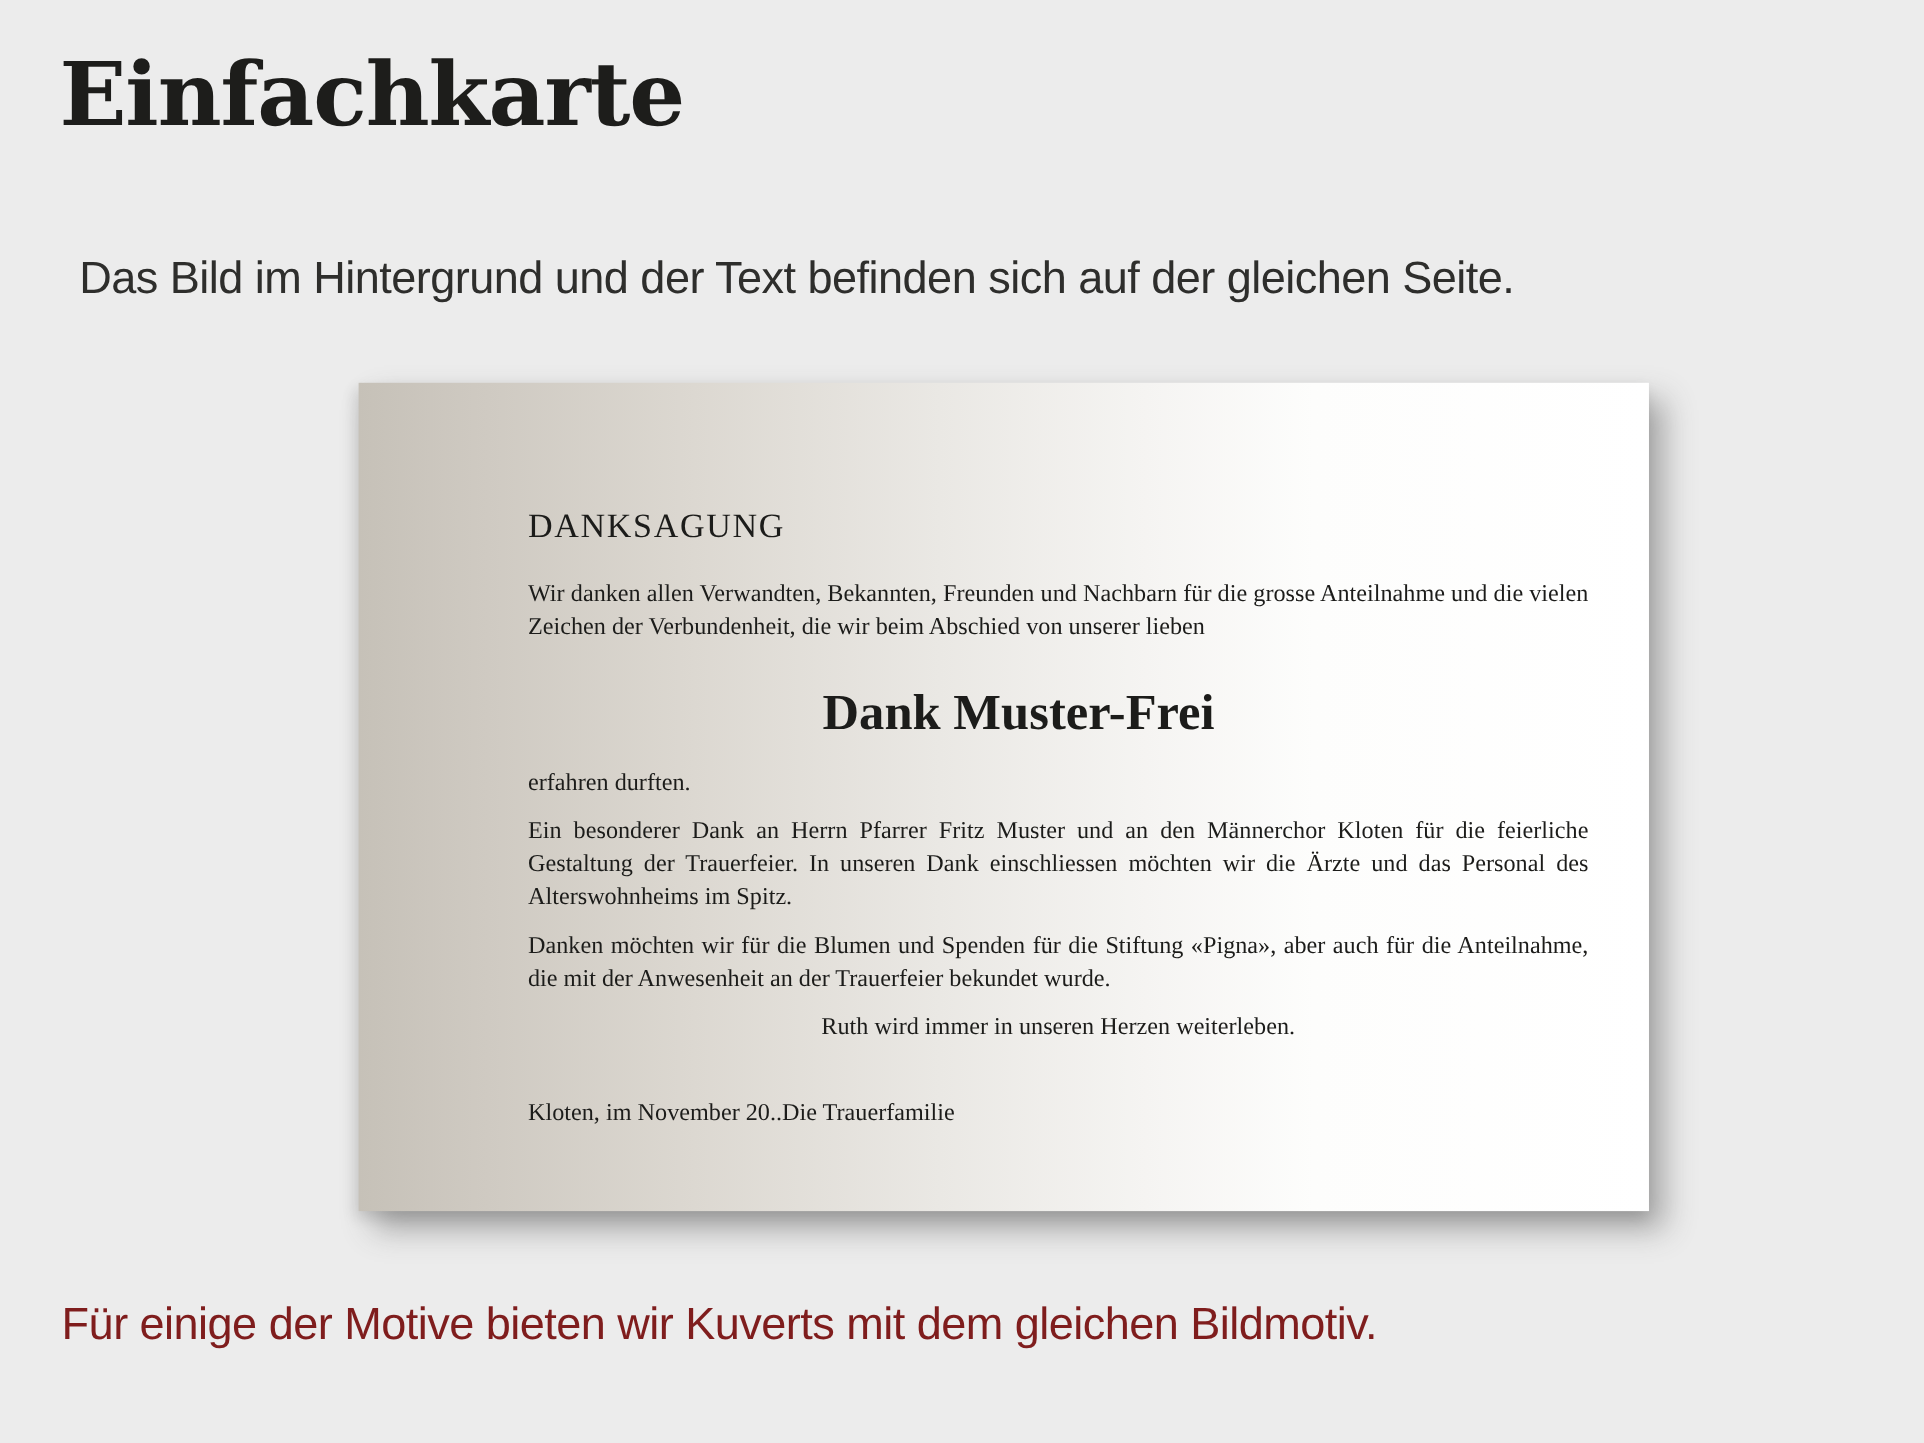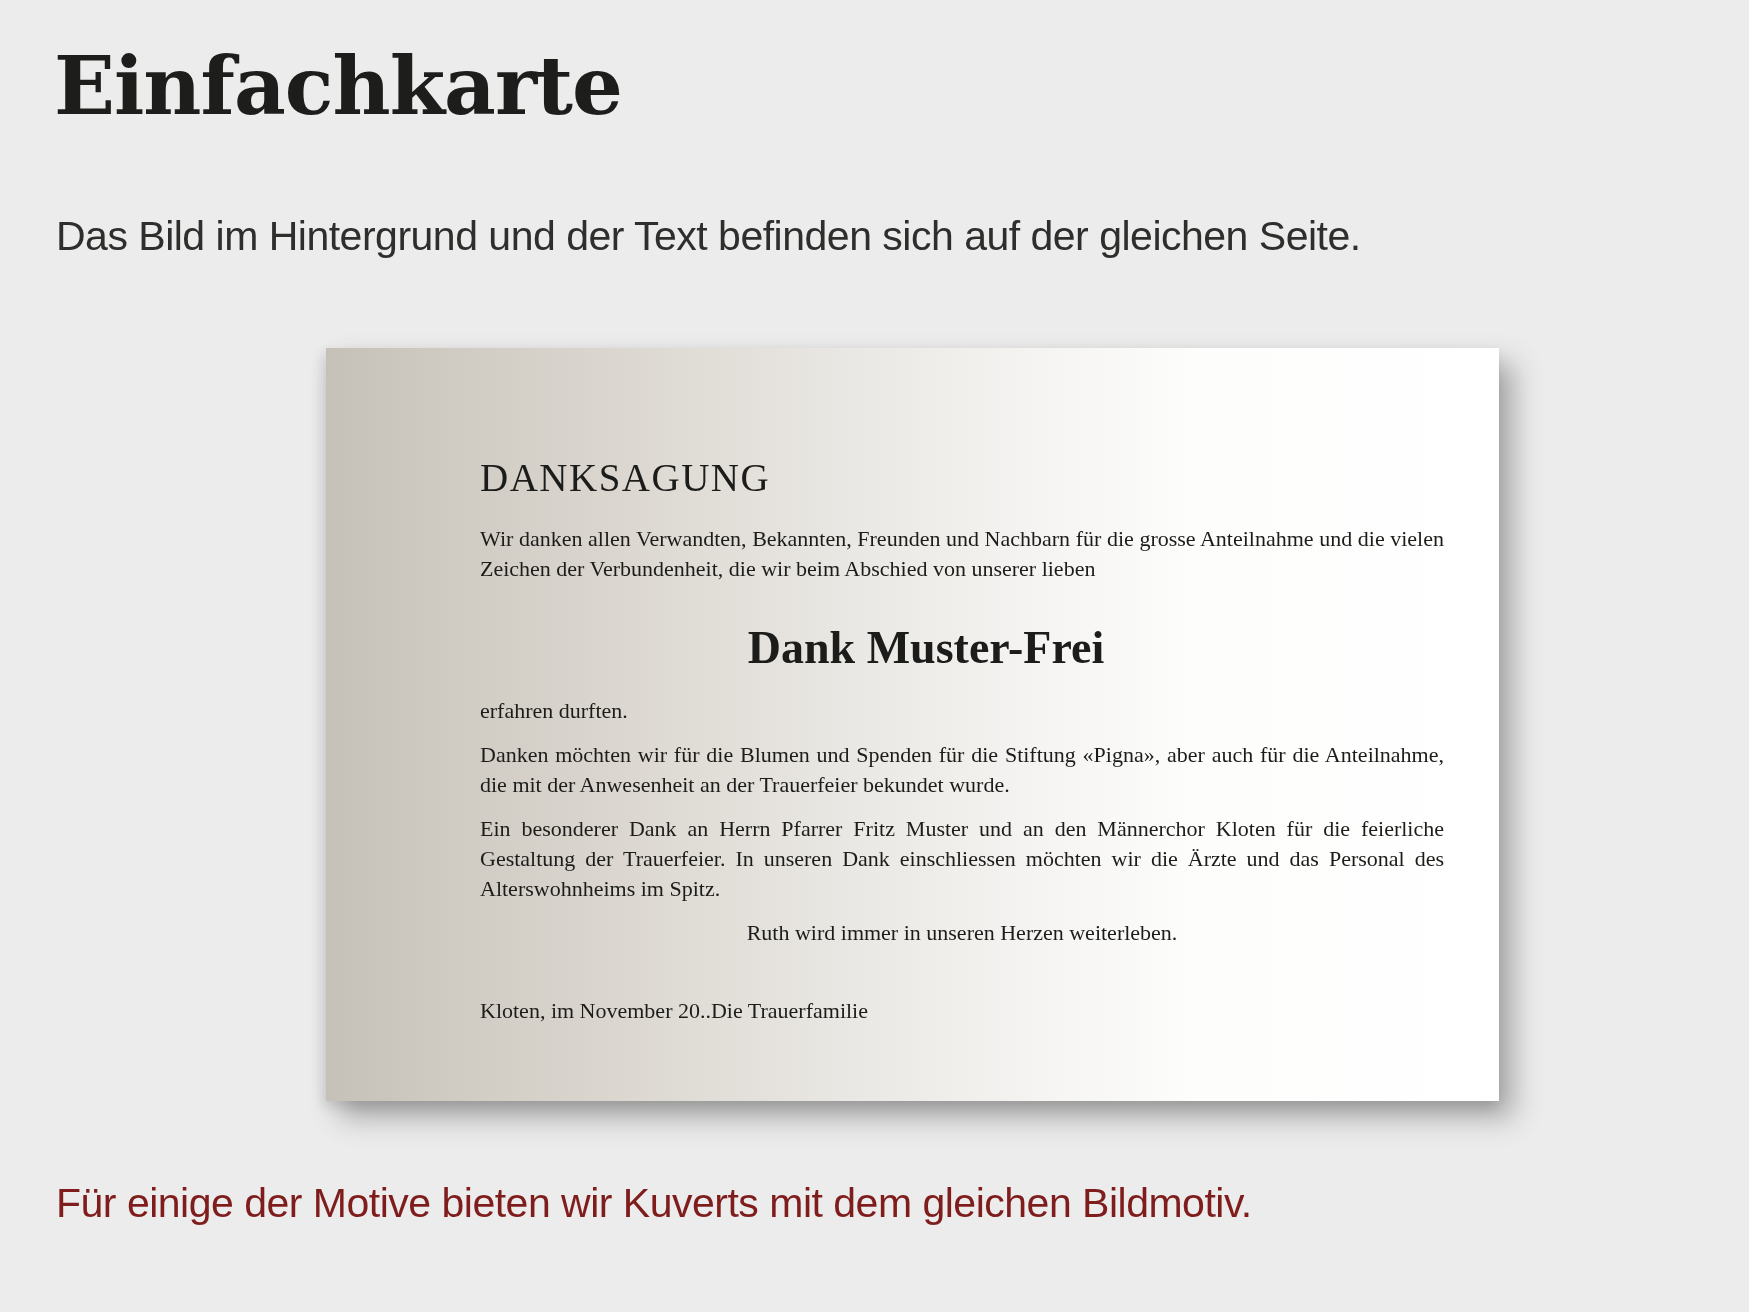--- a/index.html
+++ b/index.html
@@ -26,21 +26,21 @@
     font-weight: 700;
     font-size: 80px;
     line-height: 1.1;
     letter-spacing: -1px;
     color: #1d1d1b;
   }
   .page-subtitle {
     position: absolute;
     left: 56px;
     top: 213px;
-    margin: 0;
+    margin: 16px;
     font-size: 41px;
     font-weight: 400;
     letter-spacing: -0.5px;
     color: #2e2e2c;
   }
 
   
   .card {
     position: absolute;
     left: 326px;
@@ -58,21 +58,21 @@
       #fdfdfc 74%,
       #ffffff 100%);
     box-shadow:
       14px 16px 26px rgba(80, 80, 80, 0.45),
       -3px 6px 12px rgba(0, 0, 0, 0.12);
     font-family: "Liberation Serif", serif;
     color: #1c1c1a;
   }
   .card-heading {
     margin: 110px 0 0 0;
-    font-size: 39px;
+    font-size: 31px;
     font-weight: 400;
     letter-spacing: 1.5px;
     line-height: 40px;
   }
   .card p {
     margin: 14px 0 0 0;
     font-size: 22px;
     line-height: 30px;
     text-align: justify;
   }
@@ -125,23 +125,23 @@
 <div class="card">
 
   <h2 class="card-heading">DANKSAGUNG</h2>
 
   <p class="intro">Wir danken allen Verwandten, Bekannten, Freunden und Nachbarn für die grosse Anteilnahme und die vielen Zeichen der Verbundenheit, die wir beim Abschied von unserer lieben</p>
 
   <div class="deceased-name">Dank Muster-Frei</div>
 
   <p class="after-name">erfahren durften.</p>
 
+  <p>Ein besonderer Dank an Herrn Pfarrer Fritz Muster und an den Männerchor Kloten für die feierliche Gestaltung der Trauerfeier. In unseren Dank einschliessen möchten wir die Ärzte und das Personal des Alterswohnheims im Spitz.</p>
+
   <p>Danken möchten wir für die Blumen und Spenden für die Stiftung «Pigna», aber auch für die Anteilnahme, die mit der Anwesenheit an der Trauerfeier bekundet wurde.</p>
-
-  <p>Ein besonderer Dank an Herrn Pfarrer Fritz Muster und an den Männerchor Kloten für die feierliche Gestaltung der Trauerfeier. In unseren Dank einschliessen möchten wir die Ärzte und das Personal des Alterswohnheims im Spitz.</p>
 
   <p class="last-line">Ruth wird immer in unseren Herzen weiterleben.</p>
 
   <div class="card-footer">
     <span>Kloten, im November 20..</span>
     <span>Die Trauerfamilie</span>
   </div>
 </div>
 
 <p class="footer-note">

